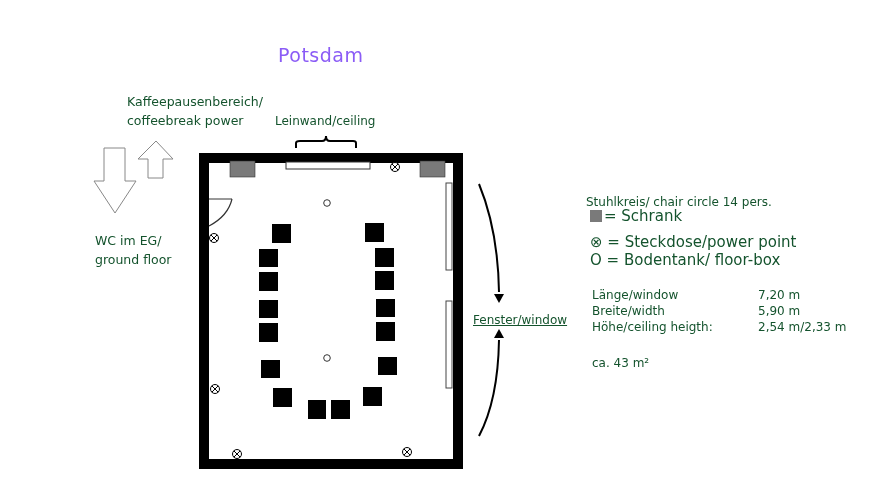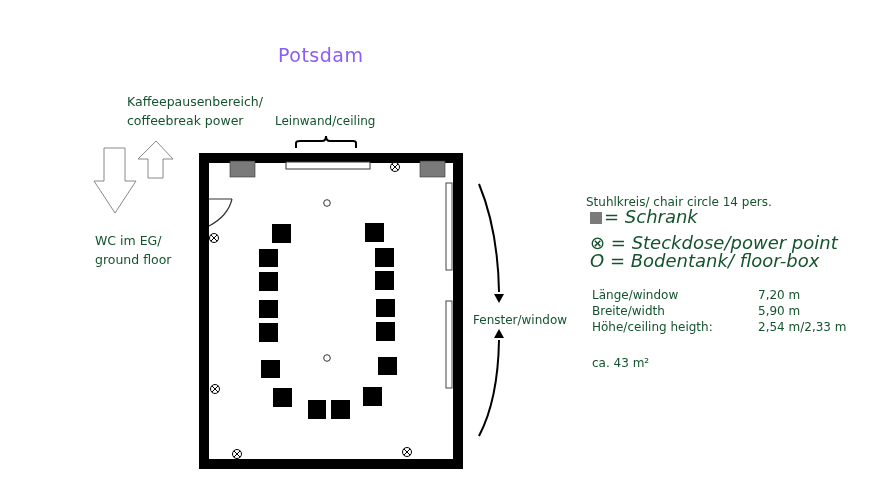--- a/index.html
+++ b/index.html
@@ -4,23 +4,23 @@
 <style>
   html, body { margin: 0; padding: 0; background: #ffffff; }
   body { width: 880px; height: 495px; position: relative; overflow: hidden;
          font-family: "DejaVu Sans", sans-serif; color: #111; }
   .abs { position: absolute; }
   .title { left: 278px; top: 44px; font-size: 19px; letter-spacing: 0.5px; color: #8b5cf6; }
   .txt { font-size: 12px; line-height: 17px; white-space: nowrap; color: #14532d; }
   .coffee { left: 127px; top: 92px; font-size: 12.5px; line-height: 19px; }
   .wc { left: 95px; top: 231px; font-size: 12.5px; line-height: 19px; }
   .screen-label { left: 275px; top: 113px; font-size: 12px; }
-  .window-label { left: 473px; top: 312px; font-size: 12px; }
+  .window-label { left: 473px; top: 312px; font-size: 12px; text-decoration: underline; }
   .chair-circle { left: 586px; top: 172px; margin-top: 22px; }
-  .legend-row { left: 590px; font-size: 18px; font-style: italic; }
+  .legend-row { left: 590px; font-size: 15px; }
   .dims { left: 592px; top: 287px; font-size: 12px; line-height: 16px; }
   .dims table { border-collapse: collapse; }
   .dims td { padding: 0; vertical-align: top; }
   .dims td.k { width: 166px; }
   .area { left: 592px; top: 355px; font-size: 12px; }
   .swatch { display: inline-block; width: 12px; height: 12px; background: #7a7a7a; vertical-align: -1px; margin-right: 2px; }
   svg.plan { position: absolute; left: 0; top: 0; }
 </style>
 </head>
 <body>

